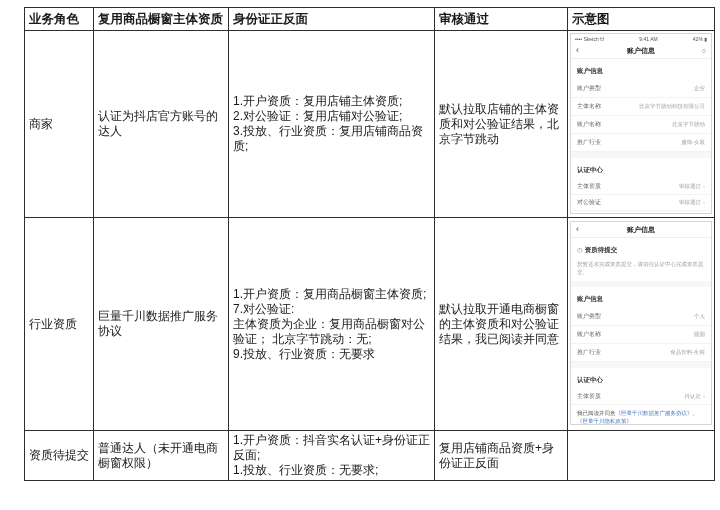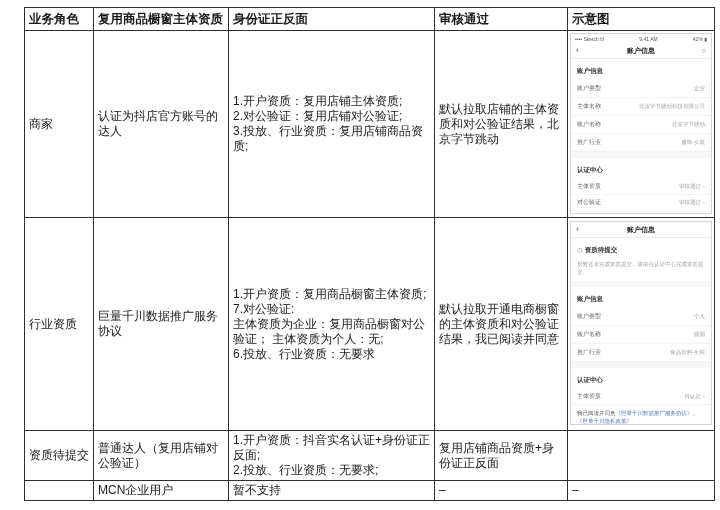--- a/index.html
+++ b/index.html
@@ -115,22 +115,22 @@
       </div>
     </td>
   </tr>
 
   <tr style="height:213px">
     <td>行业资质</td>
     <td>巨量千川数据推广服务协议</td>
     <td>
       <div class="req-line">1.开户资质：复用商品橱窗主体资质;</div>
       <div class="req-line">7.对公验证:</div>
-      <div class="req-line">主体资质为企业：复用商品橱窗对公验证；  主体资质为个人：无;</div>
-      <div class="req-line">6.投放、行业资质：无要求</div>
+      <div class="req-line">主体资质为企业：复用商品橱窗对公验证；  北京字节跳动：无;</div>
+      <div class="req-line">9.投放、行业资质：无要求</div>
     </td>
     <td>默认拉取开通电商橱窗的主体资质和对公验证结果，我已阅读并同意</td>
     <td class="cell-diagram">
       <div class="phone phone2">
         <div class="p-nav">
           <span class="p-back">‹</span>
           <span class="p-title">账户信息</span>
           <span class="p-more"></span>
         </div>
         <div class="p-alert">
@@ -158,30 +158,23 @@
         </div>
         <div class="p-agree">
           <span class="a-dark">我已阅读并同意</span><span class="a-link">《巨量千川数据推广服务协议》</span><span class="a-dark">、</span><span class="a-link">《巨量千川隐私政策》</span>
         </div>
       </div>
     </td>
   </tr>
 
   <tr style="height:50px">
     <td>资质待提交</td>
-    <td>普通达人（复用店铺对公验证）</td>
+    <td>普通达人（未开通电商橱窗权限）</td>
     <td>
       <div class="req-line">1.开户资质：抖音实名认证+身份证正反面;</div>
-      <div class="req-line">2.投放、行业资质：无要求;</div>
+      <div class="req-line">1.投放、行业资质：无要求;</div>
     </td>
     <td>复用店铺商品资质+身份证正反面</td>
     <td></td>
   </tr>
 
-  <tr style="height:17px">
-    <td></td>
-    <td>MCN企业用户</td>
-    <td>暂不支持</td>
-    <td class="dash-cell">–</td>
-    <td class="dash-cell">–</td>
-  </tr>
 </tbody>
   </table>
 
 </body></html>

